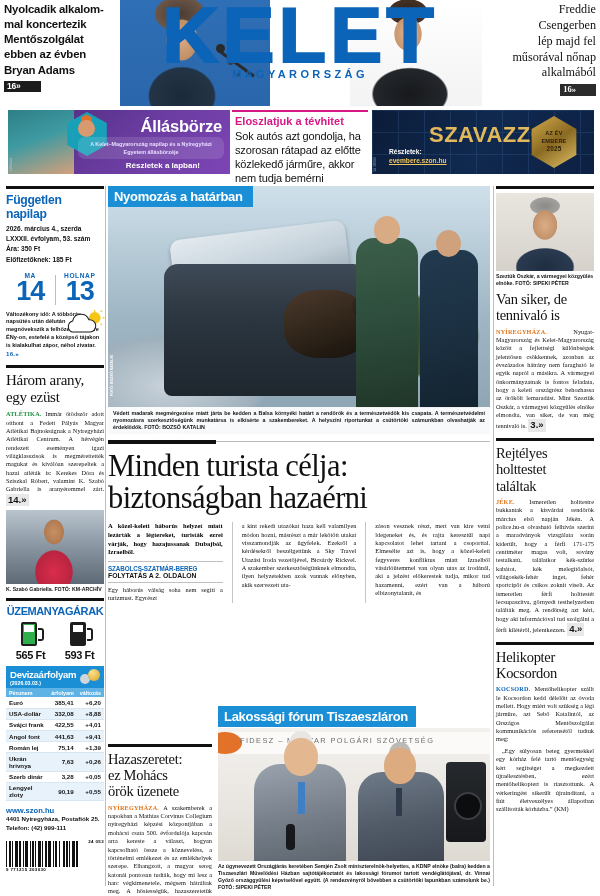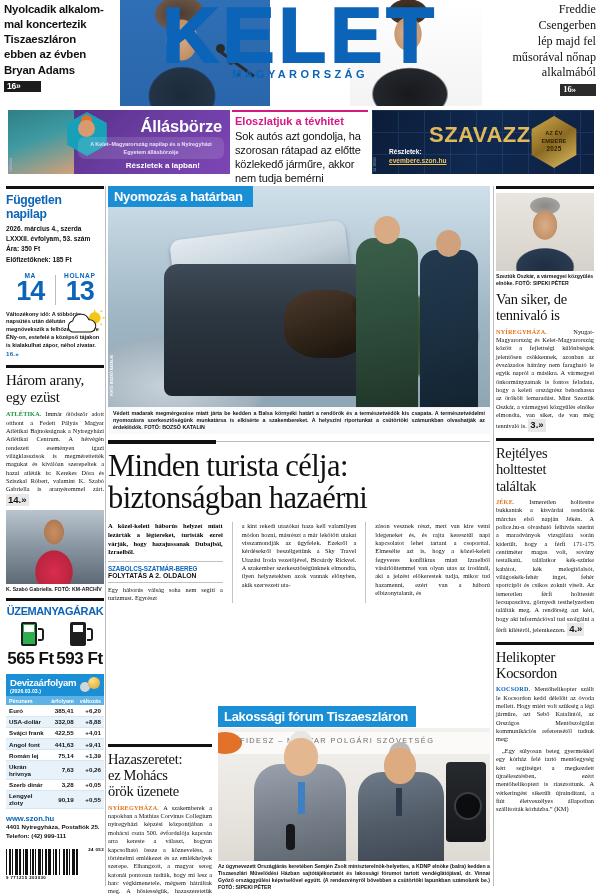--- a/index.html
+++ b/index.html
@@ -153,21 +153,21 @@
   }
   .capt { font-size:5.2px; font-weight:700; line-height:1.35; color:#111; margin-top:2px; }
 
   .fuel-h { color:#0b64b8; font-weight:700; font-size:11px; letter-spacing:-.4px; text-align:center; margin-top:3px;}
   .fuel-row { display:flex; margin-top:4px; }
   .fuel-cell { flex:1; text-align:center; }
   .pump { width:26px; height:26px; margin:0 auto; position:relative; }
   .pump .body { position:absolute; left:3px; top:1px; width:16px; height:24px; border:2px solid #1d1d1d; border-radius:2px; }
   .pump .win { position:absolute; left:6px; top:4px; width:10px; height:7px; }
   .pump .nozz { position:absolute; right:0px; top:7px; width:6px; height:13px; border:2px solid #1d1d1d; border-left:none; border-radius:0 3px 3px 0;}
-  .fuel-price { font-size:17px; font-weight:700; color:#111; margin-top:2px; letter-spacing:-.4px;}
+  .fuel-price { font-size:11px; font-weight:700; color:#111; margin-top:2px; letter-spacing:-.4px;}
 
   .fx-head { background:#1a8fd6; color:#fff; padding:3px 4px 2px 4px; position:relative; overflow:hidden;}
   .fx-head .t { font-size:9.6px; font-weight:700; letter-spacing:-.3px; }
   .fx-head .d { font-size:5.2px; font-weight:700; }
   .fx-head .coin { position:absolute; right:4px; top:3px; width:12px; height:12px; border-radius:50%;
     background:radial-gradient(circle at 35% 30%, #ffe08a, #d7a426); box-shadow:-9px 4px 0 -1px #cfd6da; }
   .fx-tab { width:100%; border-collapse:collapse; }
   .fx-tab th { background:#5eb3e4; color:#fff; font-size:5.4px; font-weight:700; padding:1.5px 3px; text-align:left; }
   .fx-tab th.r, .fx-tab td.r { text-align:right; }
   .fx-tab td { font-size:6.2px; font-weight:700; color:#111; padding:1.6px 3px; border-bottom:1px solid #d6e6f2; }
@@ -292,21 +292,21 @@
     <div class="photo-freddie"></div>
 
     <div class="masthead">
       <div class="kelet">KELET</div>
       <div class="sub">MAGYARORSZÁG</div>
     </div>
 
     <div class="promo-left">
       <div>Nyolcadik alkalom-</div>
       <div>mal koncertezik</div>
-      <div>Tiszaeszláron</div>
+      <div>Mentőszolgálat</div>
       <div>ebben az évben</div>
       <div>Bryan Adams</div>
       <span class="pagebadge">16»</span>
     </div>
 
     <div class="promo-right">
       <div>Freddie</div>
       <div>Csengerben</div>
       <div>lép majd fel</div>
       <div>műsorával nőnap</div>

